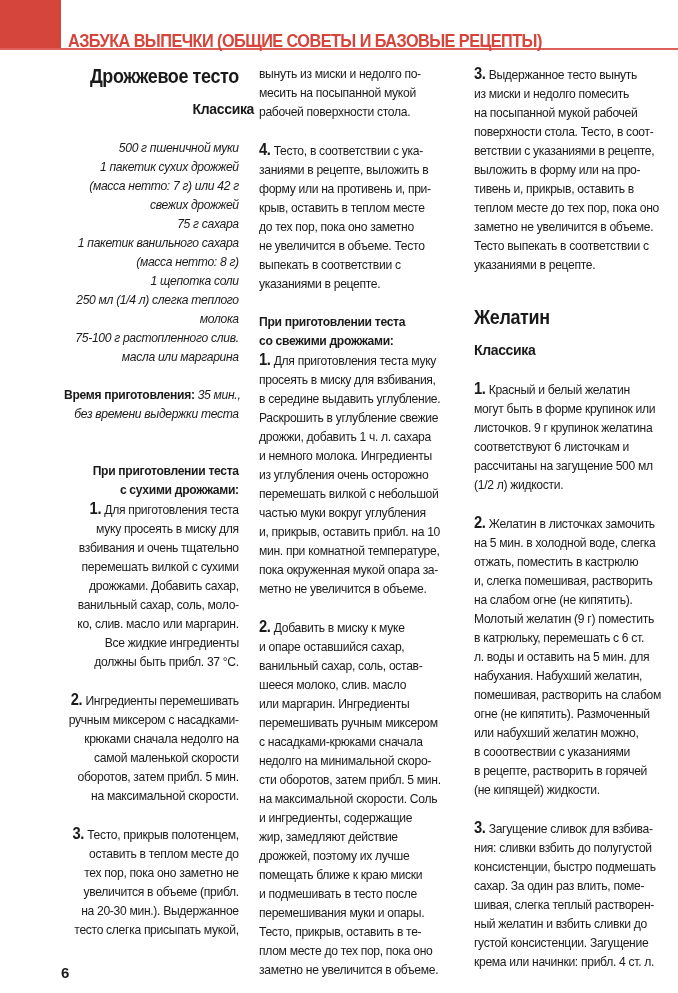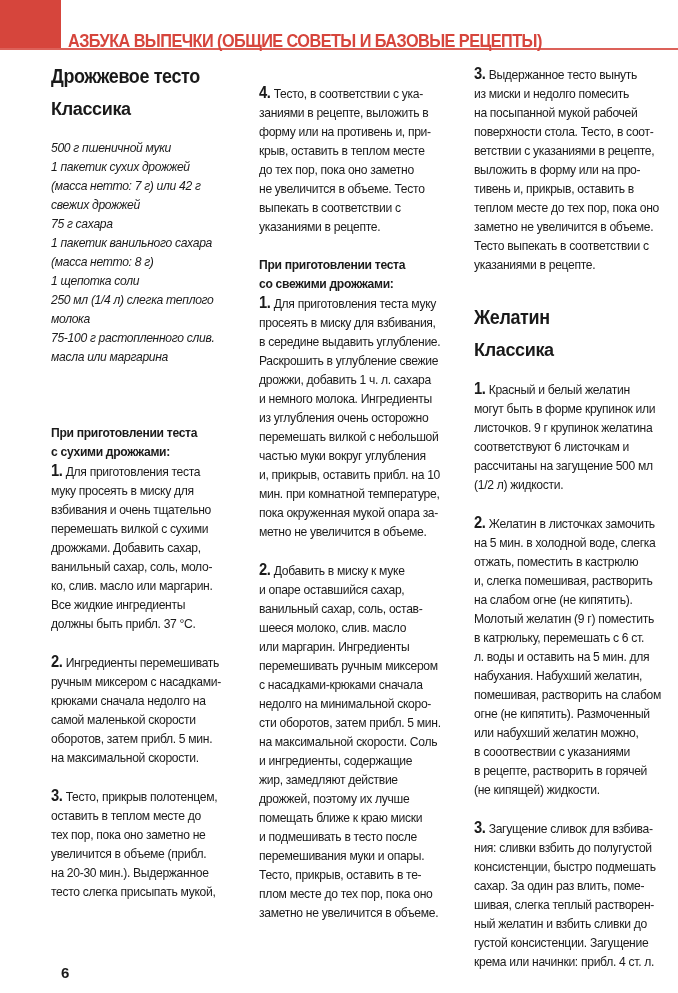--- a/index.html
+++ b/index.html
@@ -5,27 +5,27 @@
   html, body { margin:0; padding:0; background:#ffffff; }
   body { width:678px; height:993px; position:relative; overflow:hidden;
          font-family:"Liberation Sans", sans-serif; color:#1a1a1a; }
   .red-block { position:absolute; left:0; top:0; width:61px; height:48px; background:#d6453c; }
   .header-title { position:absolute; left:68px; top:31px; font-family:"Liberation Sans", sans-serif;
                   font-weight:bold; font-size:17.5px; color:#d6453c; letter-spacing:-0.6px;
                   transform:scaleX(0.93); transform-origin:left top; white-space:nowrap; }
   .header-rule { position:absolute; left:0; top:48px; width:678px; height:2px; background:#d6453c; opacity:0.85; }
 
   .col { position:absolute; top:64px; font-size:13.2px; line-height:19px; letter-spacing:-0.35px; }
-  .col1 { left:51px; width:190px; }
+  .col1 { left:64px; width:190px;text-align:right; }
   .col2 { left:259px; width:188px; }
   .col3 { left:474px; width:214px; }
   .line { white-space:nowrap; display:block; transform:scaleX(0.92); transform-origin:left center; }
   h1.sec { font-size:19.5px; font-weight:bold; margin:0; line-height:24px; letter-spacing:-0.4px;
            transform:scaleX(0.92); transform-origin:left center; white-space:nowrap; }
-  h2.sub { font-size:18px; font-weight:bold; margin:0; line-height:19px; }
+  h2.sub { font-size:14px; font-weight:bold; margin:0; line-height:19px; }
   .ital { font-style:italic; }
   .b { font-weight:bold; }
   .num { font-weight:bold; font-size:16px; }
   .gap { height:19px; }
   .gap-s { height:12px; }
   .page-num { position:absolute; left:61px; top:964px; font-weight:bold; font-size:15px; }
 </style>
 </head>
 <body>
 
@@ -46,20 +46,24 @@
       <span class="line">75 г сахара</span>
       <span class="line">1 пакетик ванильного сахара</span>
       <span class="line">(масса нетто: 8 г)</span>
       <span class="line">1 щепотка соли</span>
       <span class="line">250 мл (1/4 л) слегка теплого</span>
       <span class="line">молока</span>
       <span class="line">75-100 г растопленного слив.</span>
       <span class="line">масла или маргарина</span>
     </div>
   <div class="gap"></div>
+  <div>
+    <span class="line"><span class="b">Время приготовления:</span><span class="ital"> 35 мин.,</span></span>
+    <span class="line ital">без времени выдержки теста</span>
+  </div>
   <div class="gap"></div>
   <div class="gap"></div>
   <div>
     <span class="line b">При приготовлении теста</span>
     <span class="line b">с сухими дрожжами:</span>
   </div>
   <div>
       <span class="line"><span class="num">1.</span><span> Для приготовления теста</span></span>
       <span class="line">муку просеять в миску для</span>
       <span class="line">взбивания и очень тщательно</span>
@@ -84,20 +88,25 @@
       <span class="line"><span class="num">3.</span><span> Тесто, прикрыв полотенцем,</span></span>
       <span class="line">оставить в теплом месте до</span>
       <span class="line">тех пор, пока оно заметно не</span>
       <span class="line">увеличится в объеме (прибл.</span>
       <span class="line">на 20-30 мин.). Выдержанное</span>
       <span class="line">тесто слегка присыпать мукой,</span>
     </div>
 </div>
 
 <div class="col col2">
+  <div>
+      <span class="line">вынуть из миски и недолго по-</span>
+      <span class="line">месить на посыпанной мукой</span>
+      <span class="line">рабочей поверхности стола.</span>
+    </div>
   <div class="gap"></div>
   <div>
       <span class="line"><span class="num">4.</span><span> Тесто, в соответствии с ука-</span></span>
       <span class="line">заниями в рецепте, выложить в</span>
       <span class="line">форму или на противень и, при-</span>
       <span class="line">крыв, оставить в теплом месте</span>
       <span class="line">до тех пор, пока оно заметно</span>
       <span class="line">не увеличится в объеме. Тесто</span>
       <span class="line">выпекать в соответствии с</span>
       <span class="line">указаниями в рецепте.</span>

